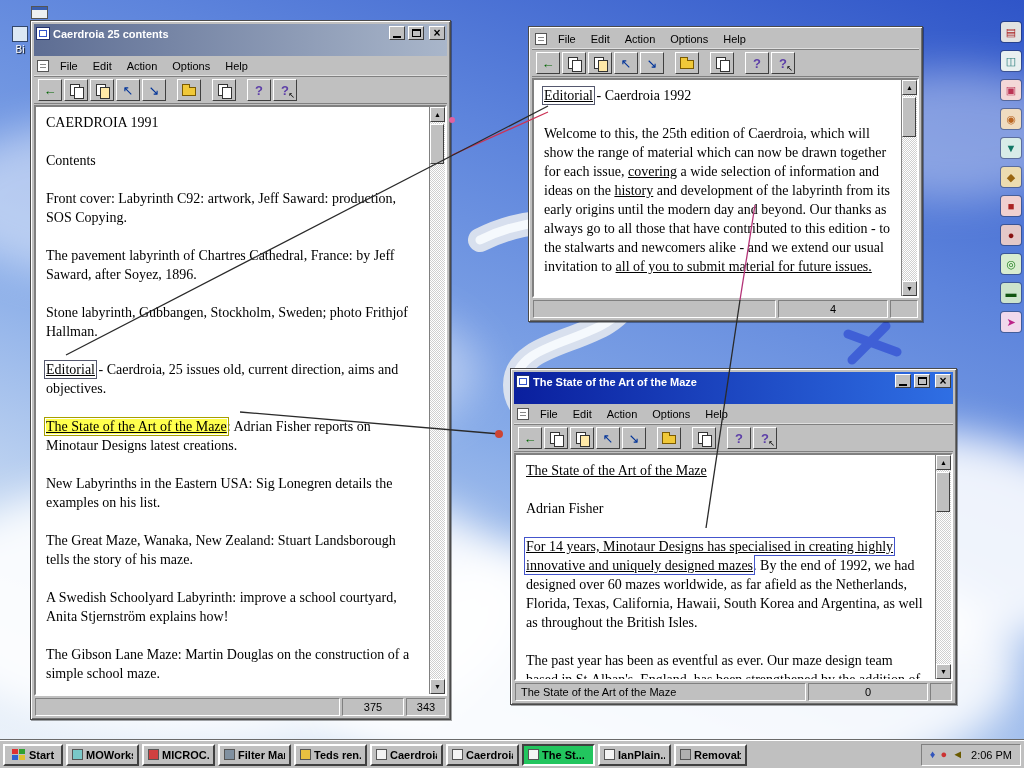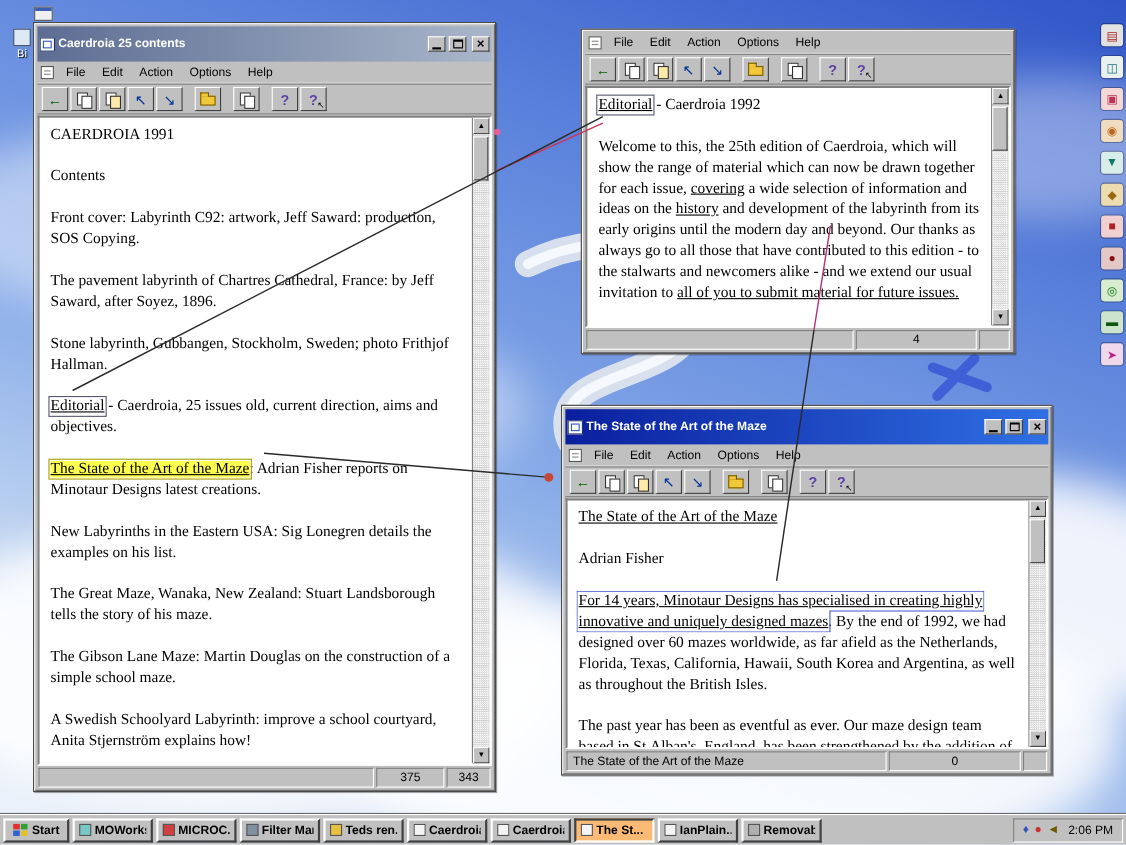--- a/index.html
+++ b/index.html
@@ -21,21 +21,21 @@
     font-size:11px;box-shadow:0 0 0 1px rgba(0,0,0,.3);cursor:default;}
   .bi{position:absolute;left:4px;top:26px;z-index:2;width:32px;text-align:center;}
   .bi-img{width:16px;height:16px;margin:0 auto 2px;background:#dce8f4;border:1px solid #33476b;}
   .bi-label{color:#fff;font-size:10px;text-shadow:1px 1px 1px #000;}
   .frag{position:absolute;left:31px;top:6px;z-index:2;width:17px;height:13px;background:#eef0f2;border:1px solid #555;}
   .frag::before{content:"";position:absolute;left:0;top:0;right:0;height:3px;background:#3a5fb0;}
   
   .win{position:absolute;background:#c0c0c0;border:1px solid #4a4a4a;
     box-shadow:inset 1px 1px 0 #fff,inset -1px -1px 0 #707070,1px 1px 0 rgba(0,0,0,.35);
     padding:3px;display:flex;flex-direction:column;}
-  .titlebar{height:18px;flex:none;display:flex;align-items:center;gap:3px;padding:16px 2px;
+  .titlebar{height:18px;flex:none;display:flex;align-items:flex-end;gap:3px;padding:16px 2px;
     color:#fff;font-weight:bold;margin-bottom:1px;}
   .win.active .titlebar{background:linear-gradient(90deg,#0a1f9e,#2f6fe4);}
   .win.inactive .titlebar{background:linear-gradient(90deg,#5d6d93,#a9b6ca);}
   .ticon{width:14px;height:13px;flex:none;background:#fff;border:1px solid #203070;position:relative;}
   .ticon::before{content:"";position:absolute;inset:2px;border:1px solid #3355cc;}
   .ttext{flex:1;white-space:nowrap;overflow:hidden;}
   .tb{width:16px;height:14px;flex:none;background:#c0c0c0;border:1px solid;border-color:#fff #404040 #404040 #fff;
     display:flex;align-items:center;justify-content:center;padding:0;font-family:inherit;}
   .tb.close{margin-left:2px;}
   .tb.close::before{content:"×";font-weight:bold;font-size:12px;line-height:1;}
@@ -88,21 +88,21 @@
     border-top:1px solid #fff;box-shadow:0 -1px 0 #6a6a6a;display:flex;align-items:center;gap:3px;
     padding:2px 3px;z-index:10;}
   .start{height:22px;flex:none;display:flex;align-items:center;gap:4px;padding:0 7px;font-weight:bold;
     font-size:11px;background:#c0c0c0;border:2px solid;border-color:#fff #404040 #404040 #fff;font-family:inherit;justify-content:flex-end;}
   .winflag{width:13px;height:11px;display:grid;grid-template-columns:1fr 1fr;grid-template-rows:1fr 1fr;gap:1px;}
   .winflag i{display:block;}
   .wf1{background:#e03030;} .wf2{background:#30a030;} .wf3{background:#3060d0;} .wf4{background:#e0c030;}
   .task{flex:0 0 73px;height:22px;display:flex;align-items:center;gap:3px;padding:0 4px;
     border:2px solid;border-color:#fff #404040 #404040 #fff;background:#c0c0c0;font-size:11px;
     overflow:hidden;white-space:nowrap;font-family:inherit;}
-  .task.active{border-color:#404040 #fff #fff #404040;background:#fdba74;font-weight:bold;}
+  .task.active{border-color:#404040 #fff #fff #404040;background:#22c55e;font-weight:bold;}
   .task-ic{width:11px;height:11px;flex:none;border:1px solid #555;}
   .task-lb{overflow:hidden;text-overflow:clip;font-weight:bold;}
   .tray{margin-left:auto;height:22px;flex:none;border:1px solid;border-color:#808080 #fff #fff #808080;
     display:flex;align-items:center;gap:5px;padding:0 8px;}
   .tray-ic{font-size:11px;line-height:1;}
   .clock{margin-left:3px;}
 </style>
 </head>
 <body>
 
@@ -218,22 +218,22 @@
       <div class="doc">
           <p class="para"><span>CAERDROIA 1991</span></p>
           <p class="para"><span>Contents</span></p>
           <p class="para"><span>Front cover: Labyrinth C92: artwork, Jeff Saward: production, SOS Copying.</span></p>
           <p class="para"><span>The pavement labyrinth of Chartres Cathedral, France: by Jeff Saward, after Soyez, 1896.</span></p>
           <p class="para"><span>Stone labyrinth, Gubbangen, Stockholm, Sweden; photo Frithjof Hallman.</span></p>
           <p class="para"><span class="seg-link">Editorial</span><span> - Caerdroia, 25 issues old, current direction, aims and objectives.</span></p>
           <p class="para"><span class="seg-hl">The State of the Art of the Maze</span><span>: Adrian Fisher reports on Minotaur Designs latest creations.</span></p>
           <p class="para"><span>New Labyrinths in the Eastern USA: Sig Lonegren details the examples on his list.</span></p>
           <p class="para"><span>The Great Maze, Wanaka, New Zealand: Stuart Landsborough tells the story of his maze.</span></p>
+          <p class="para"><span>A Swedish Schoolyard Labyrinth: improve a school courtyard, Anita Stjernström explains how!</span></p>
           <p class="para"><span>The Gibson Lane Maze: Martin Douglas on the construction of a simple school maze.</span></p>
-          <p class="para"><span>A Swedish Schoolyard Labyrinth: improve a school courtyard, Anita Stjernström explains how!</span></p>
           <p class="para"><span>British Turf Labyrinths - an update: Marilyn Clark visited</span></p>
         </div>
       <div class="vscroll">
         <button class="sb up"></button>
         <div class="strack">
           <div class="sthumb"></div>
         </div>
         <button class="sb down"></button>
       </div>
     </div>

